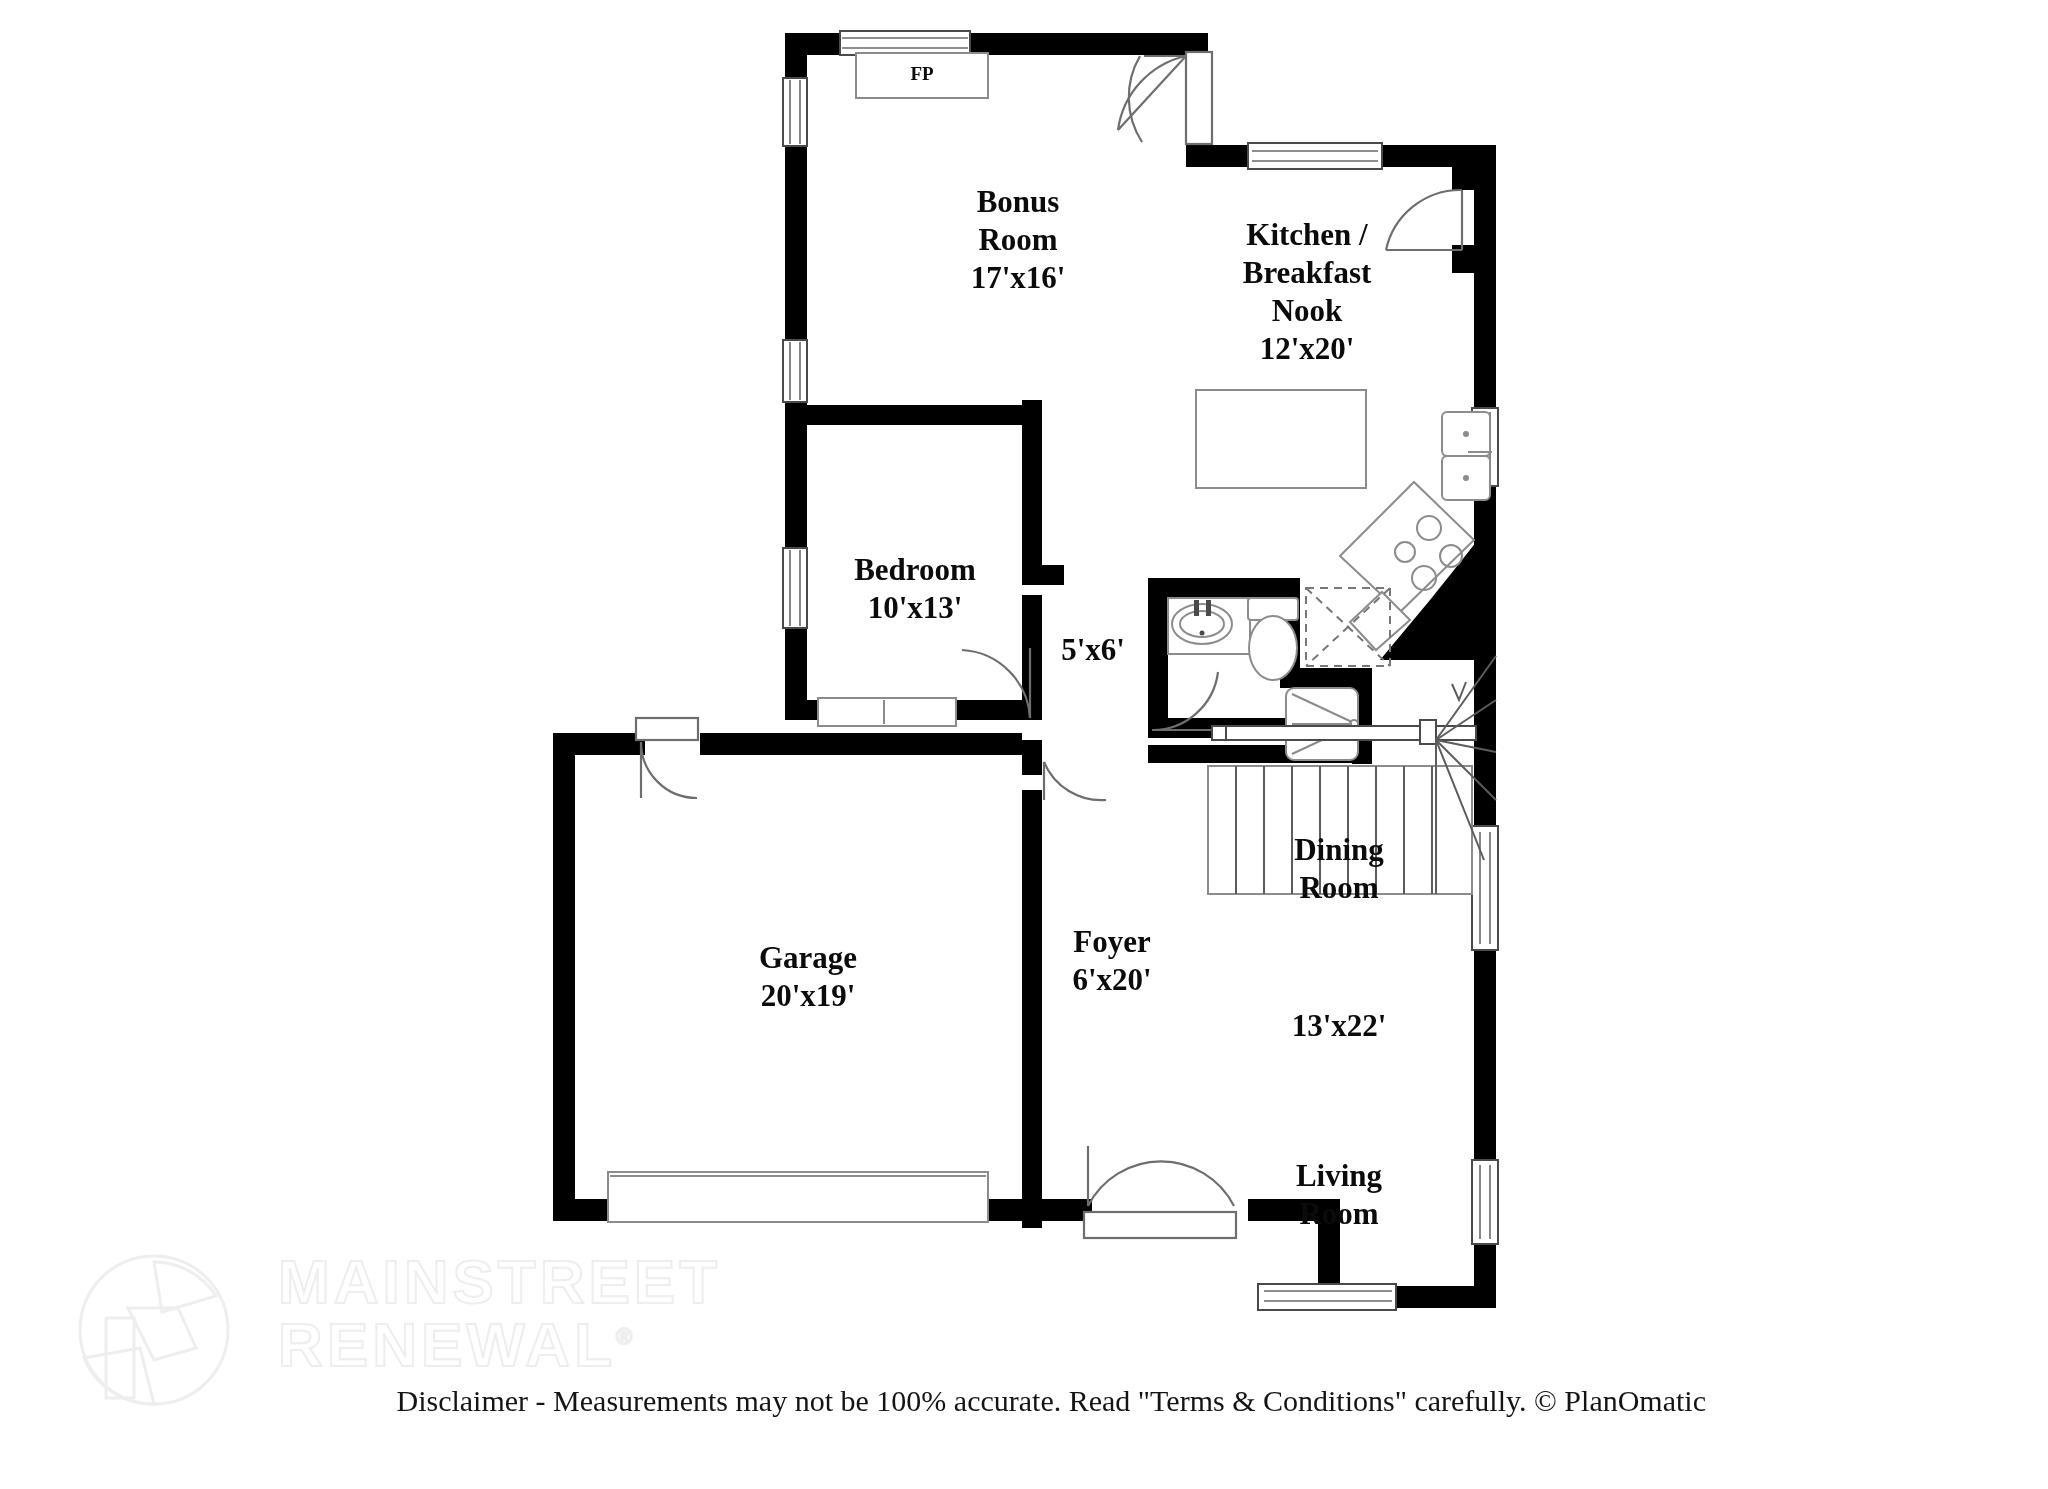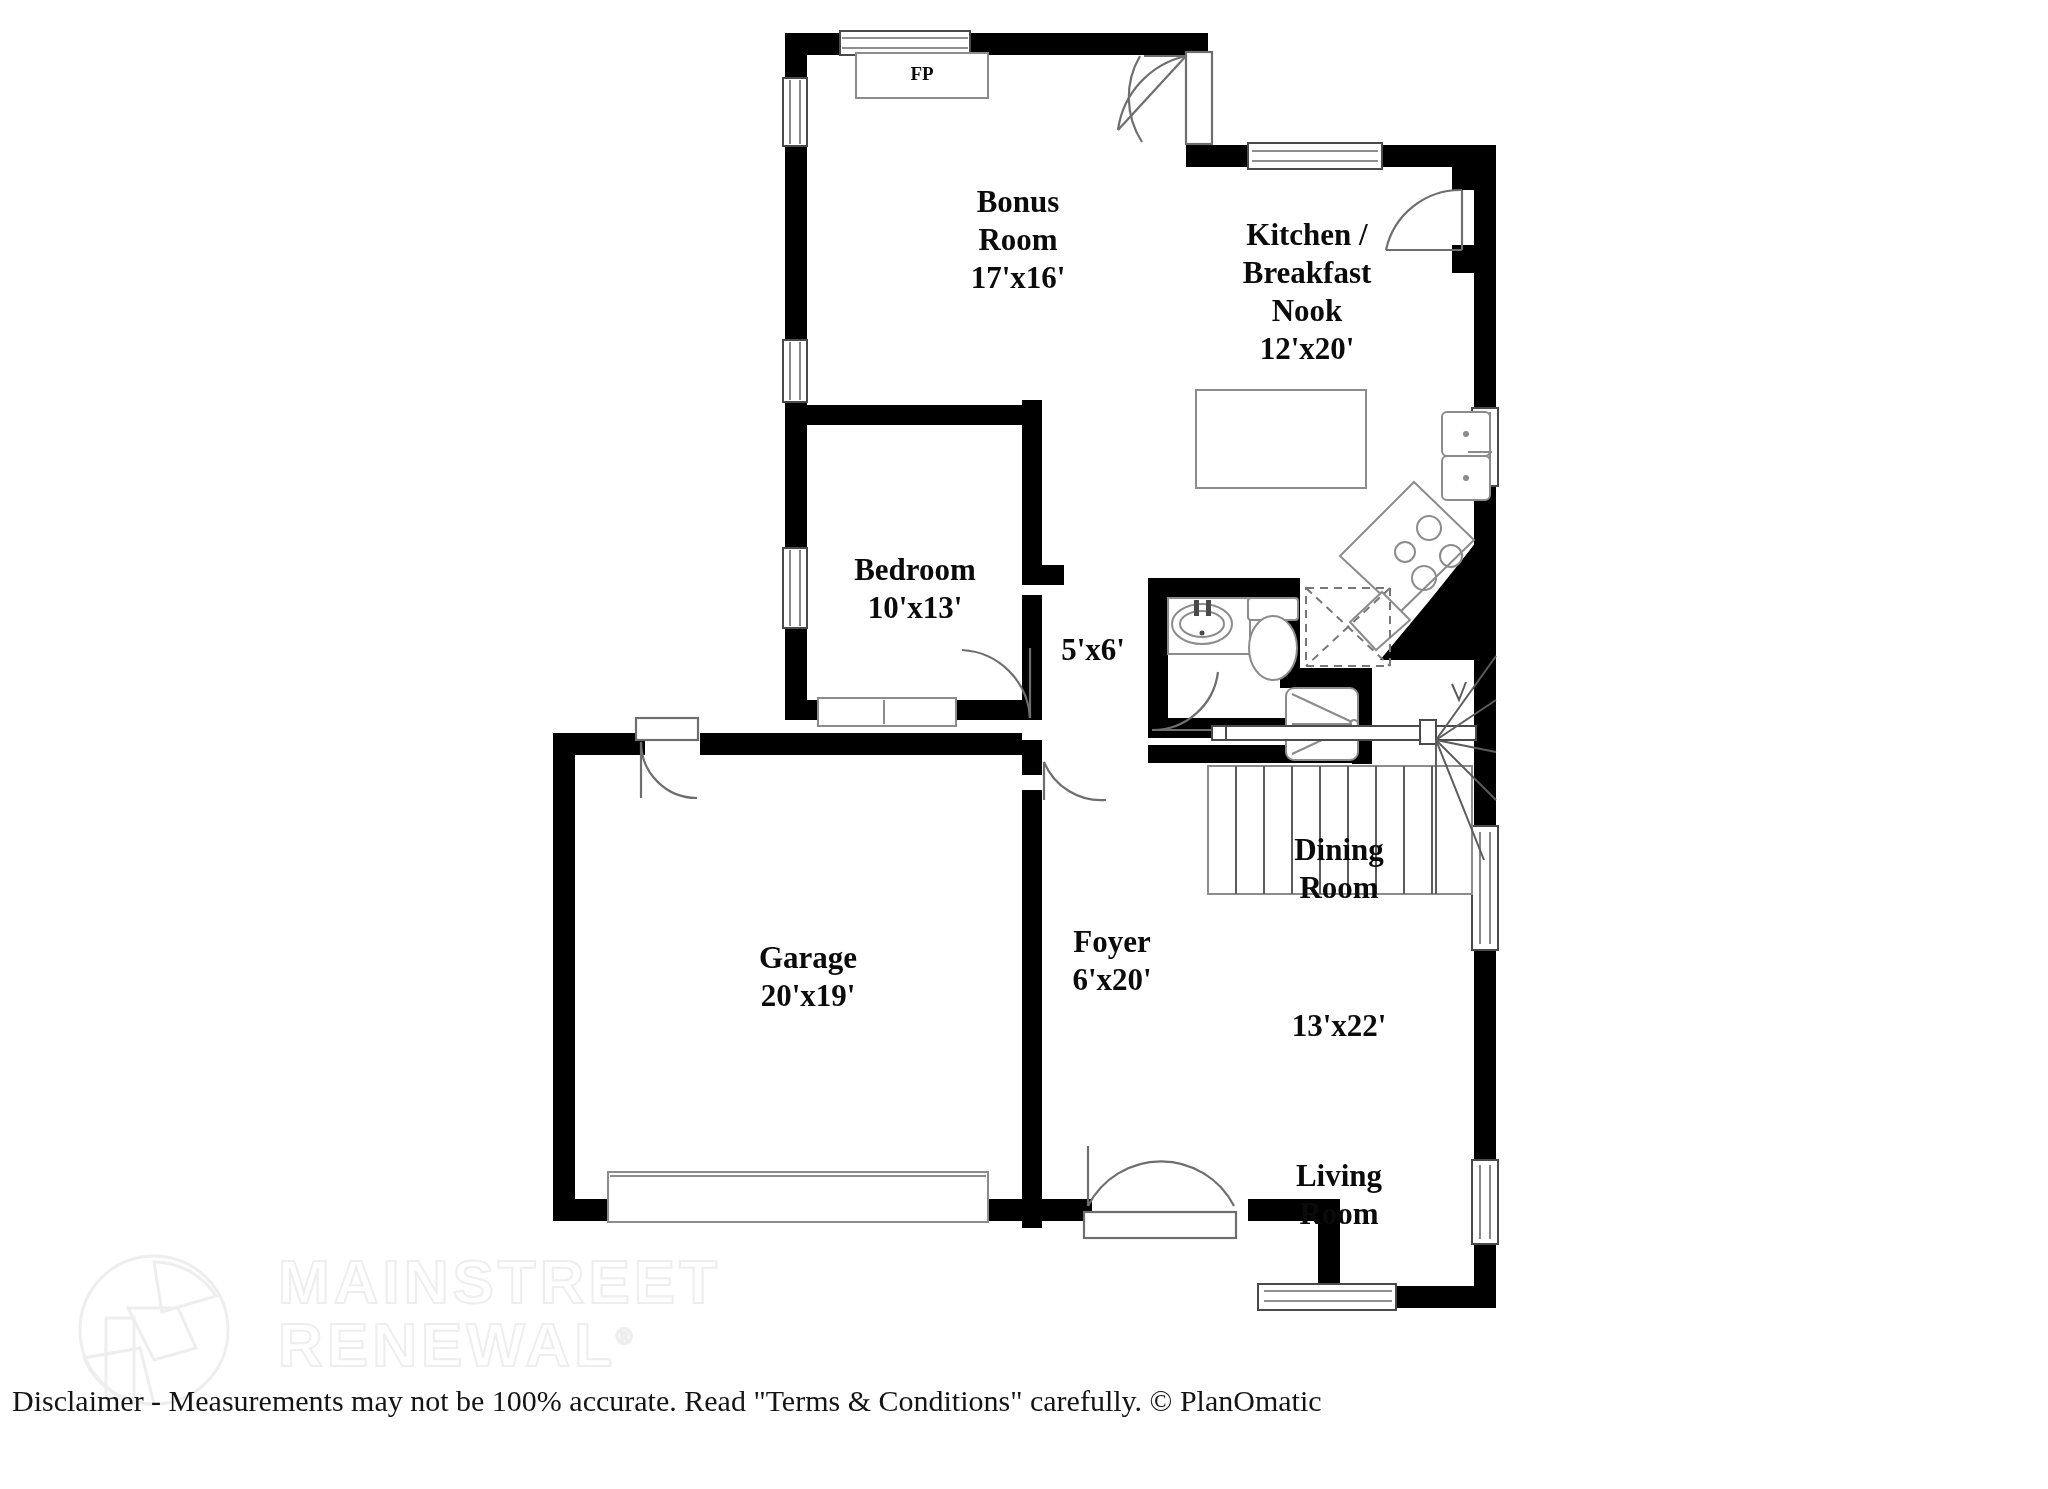--- a/index.html
+++ b/index.html
@@ -46,24 +46,24 @@
   }
   .fp-label {
     font-family: "Liberation Serif", "DejaVu Serif", serif;
     font-weight: bold;
     fill: #0b0b0b;
     text-anchor: middle;
     font-size: 19px;
   }
   .disclaimer-text {
     position: absolute;
-    left: 12px;
+    left: 0;
     top: 1384px;
     width: 1706px;
-    text-align: left;
+    text-align: right;
     font-family: "Liberation Serif", "DejaVu Serif", serif;
     font-size: 30px;
     color: #141414;
     letter-spacing: 0px;
     white-space: nowrap;
   }
   
   #watermark {
     position: absolute;
     left: 66px;

